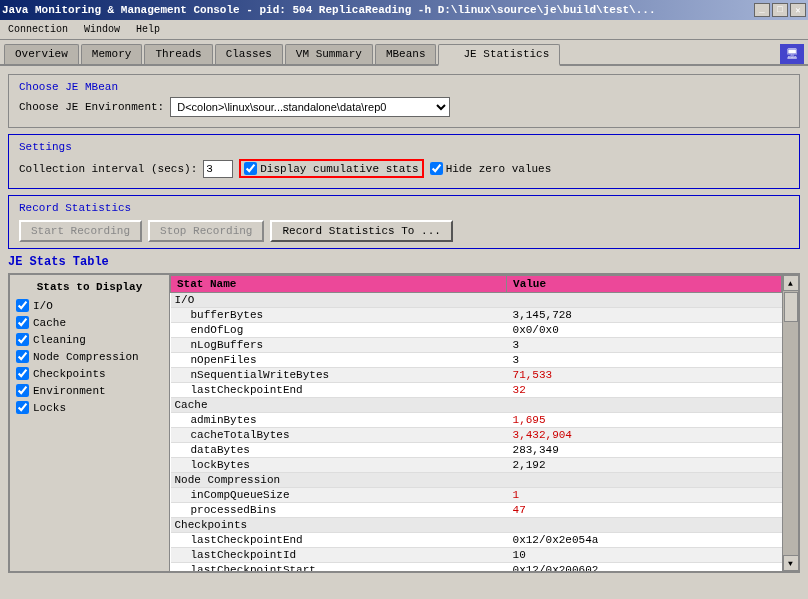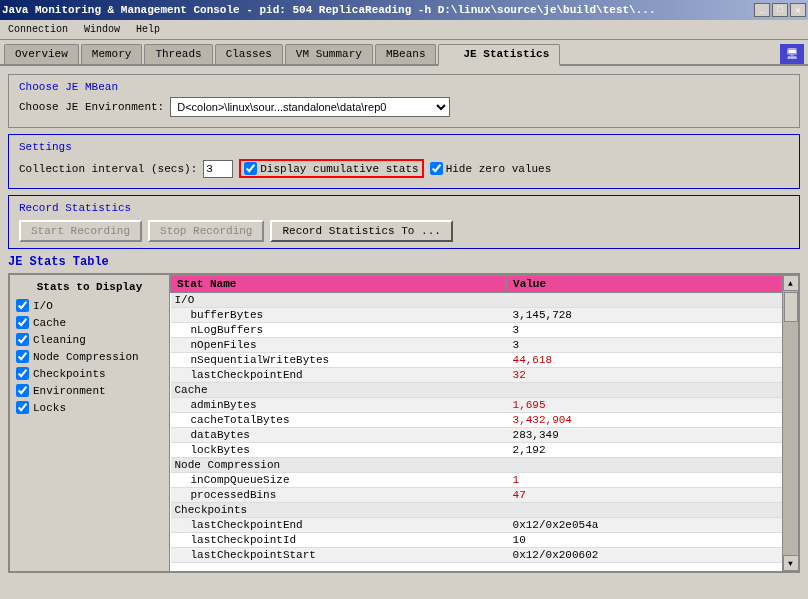--- a/index.html
+++ b/index.html
@@ -53,21 +53,21 @@
       border: 1px solid #888;
       border-bottom: none;
       cursor: pointer;
       font-size: 11px;
       border-radius: 2px 2px 0 0;
     }
     .tab.active {
       background: #d4d0c8;
       border-bottom: 2px solid #d4d0c8;
       margin-bottom: -2px;
-      font-weight: bold;
+      font-weight: normal;
       padding-left: 24px;
     }
     .main-content {
       background: #d4d0c8;
       padding: 8px;
     }
     .section-title {
       color: #0000cc;
       font-size: 11px;
       margin-bottom: 4px;
@@ -376,30 +376,34 @@
               <tbody>
 
                 <tr class="section-header">
                   <td colspan="2">I/O</td>
                 </tr>
                 <tr class="data-row">
                   <td>bufferBytes</td>
                   <td>3,145,728</td>
                 </tr>
                 <tr class="data-row">
+                  <td>endOfLog</td>
+                  <td>0x0/0x0</td>
+                </tr>
+                <tr class="data-row">
                   <td>nLogBuffers</td>
                   <td>3</td>
                 </tr>
                 <tr class="data-row">
                   <td>nOpenFiles</td>
                   <td>3</td>
                 </tr>
                 <tr class="data-row">
                   <td>nSequentialWriteBytes</td>
-                  <td><span class="value-red">44,618</span></td>
+                  <td><span class="value-red">71,533</span></td>
                 </tr>
                 <tr class="data-row">
                   <td>lastCheckpointEnd</td>
                   <td><span class="value-red">32</span></td>
                 </tr>
 
                 <tr class="section-header">
                   <td colspan="2">Cache</td>
                 </tr>
                 <tr class="data-row">

